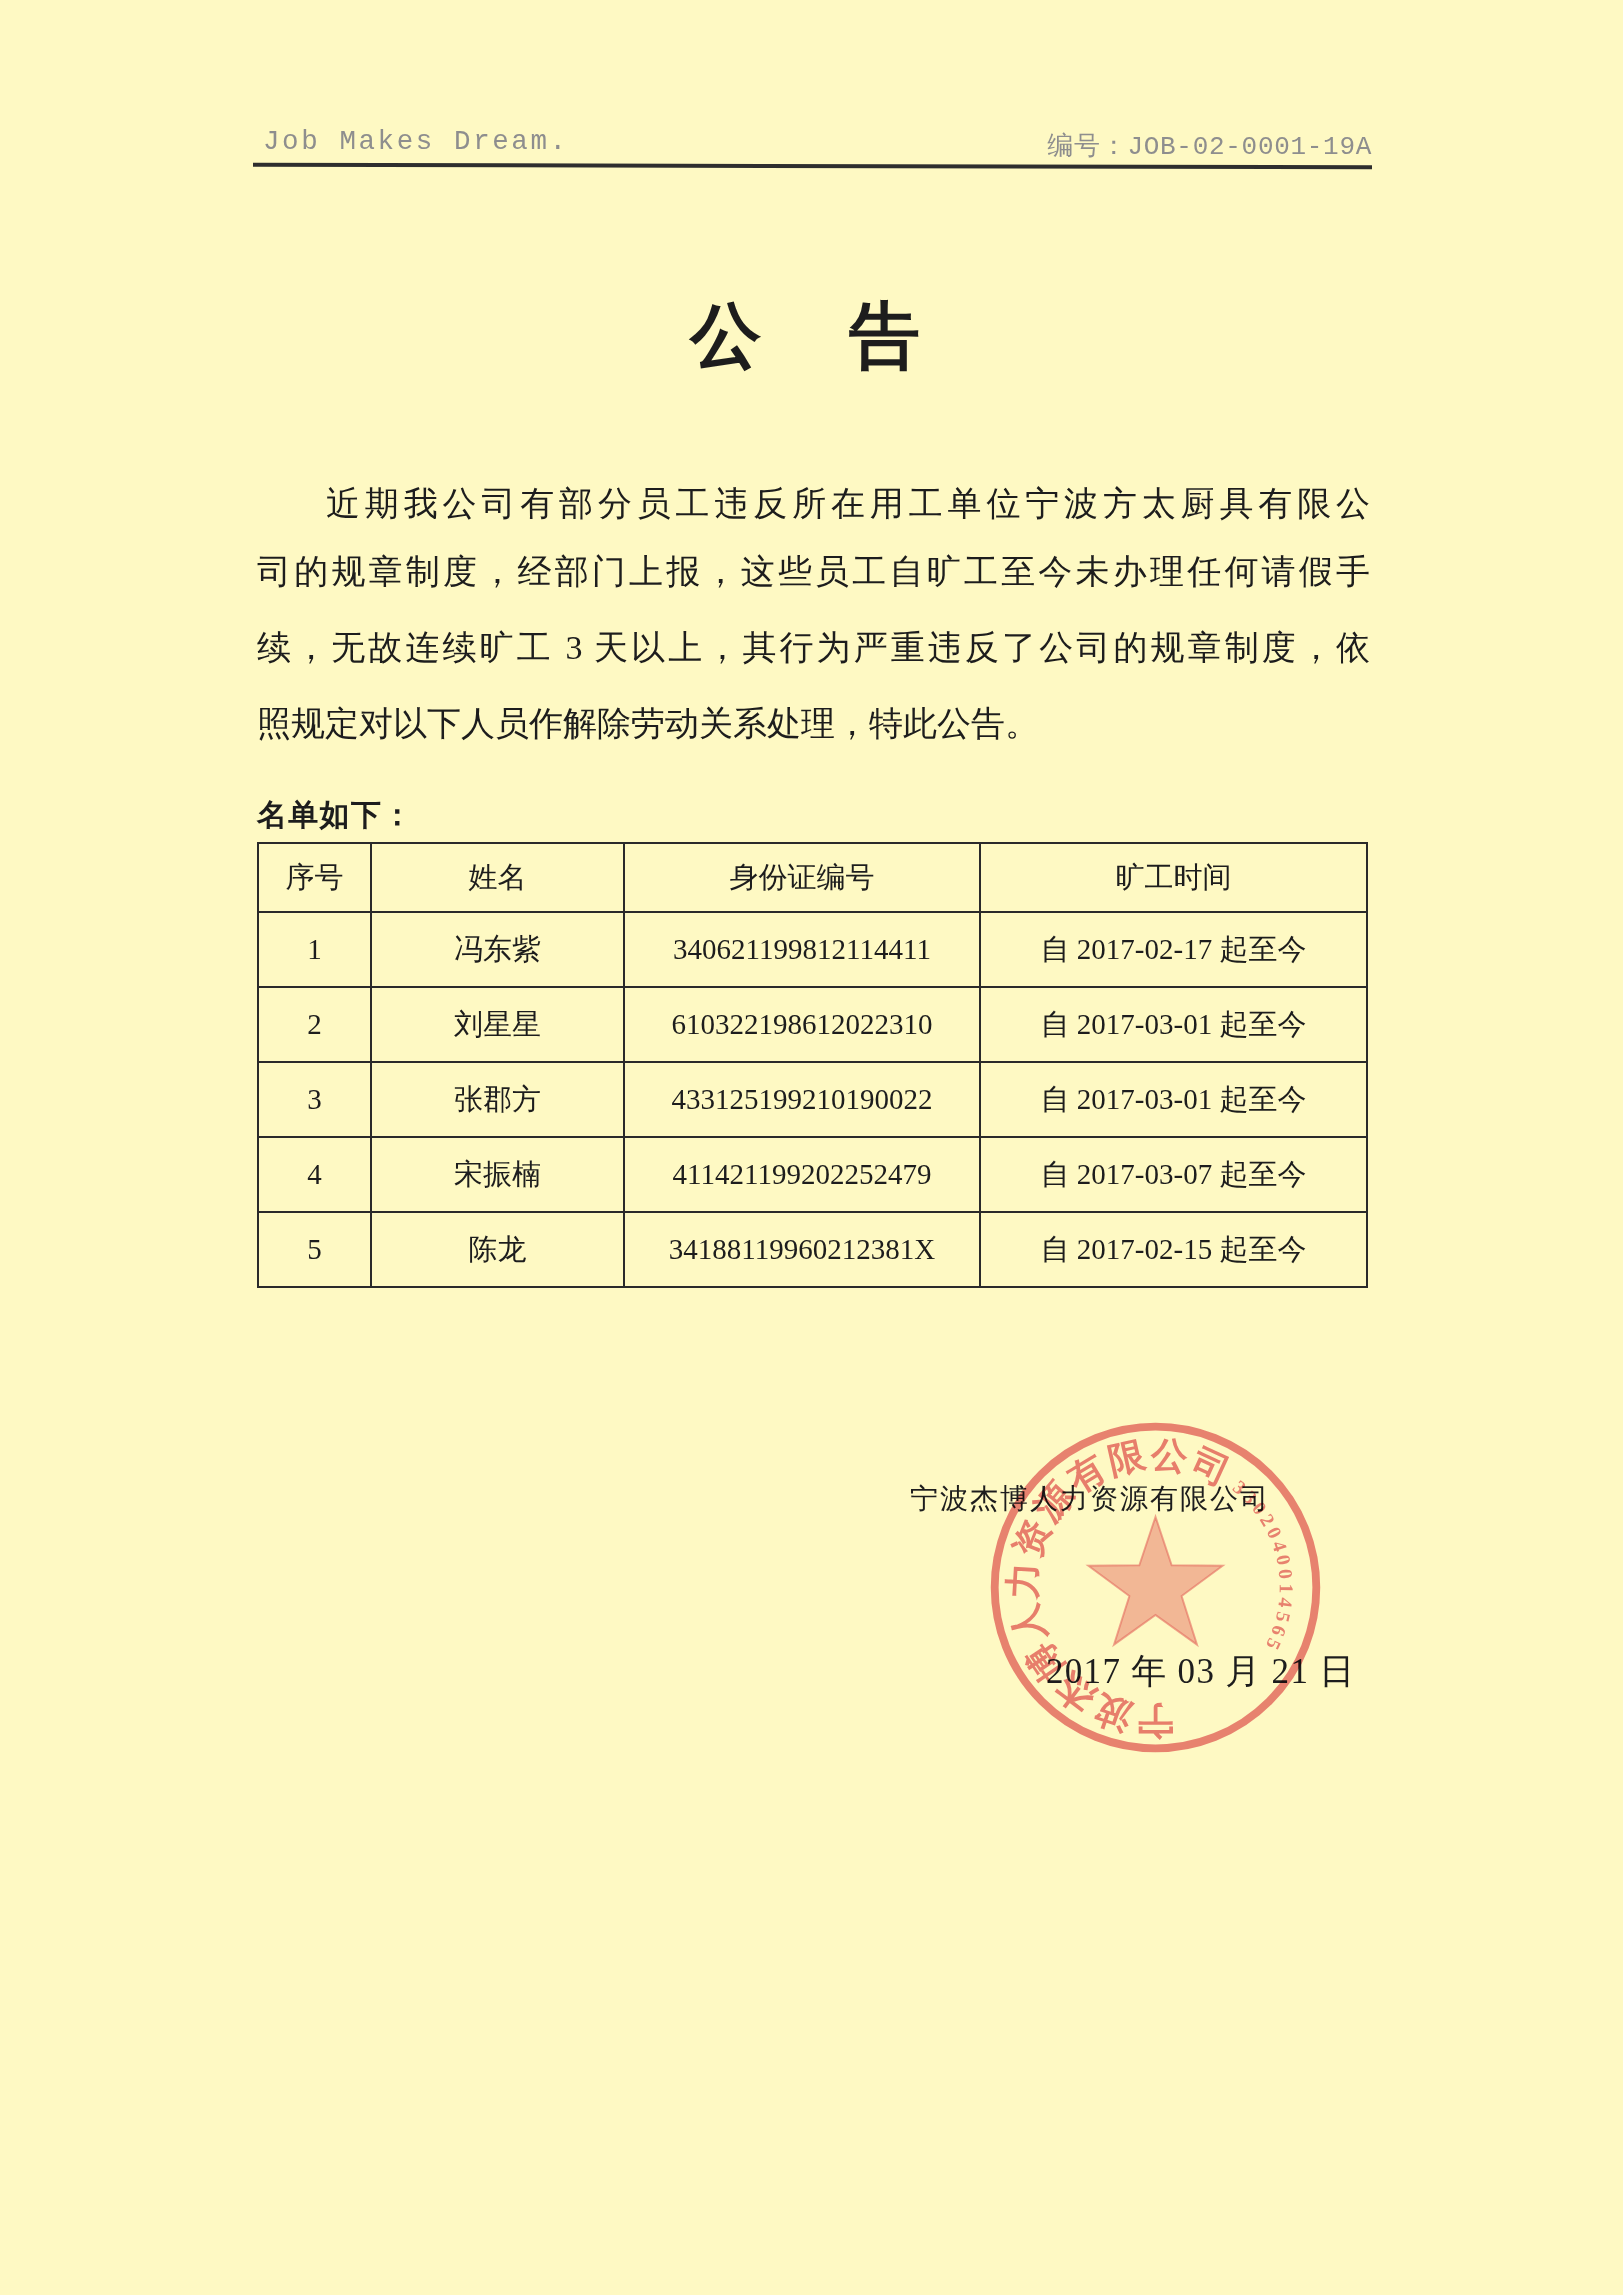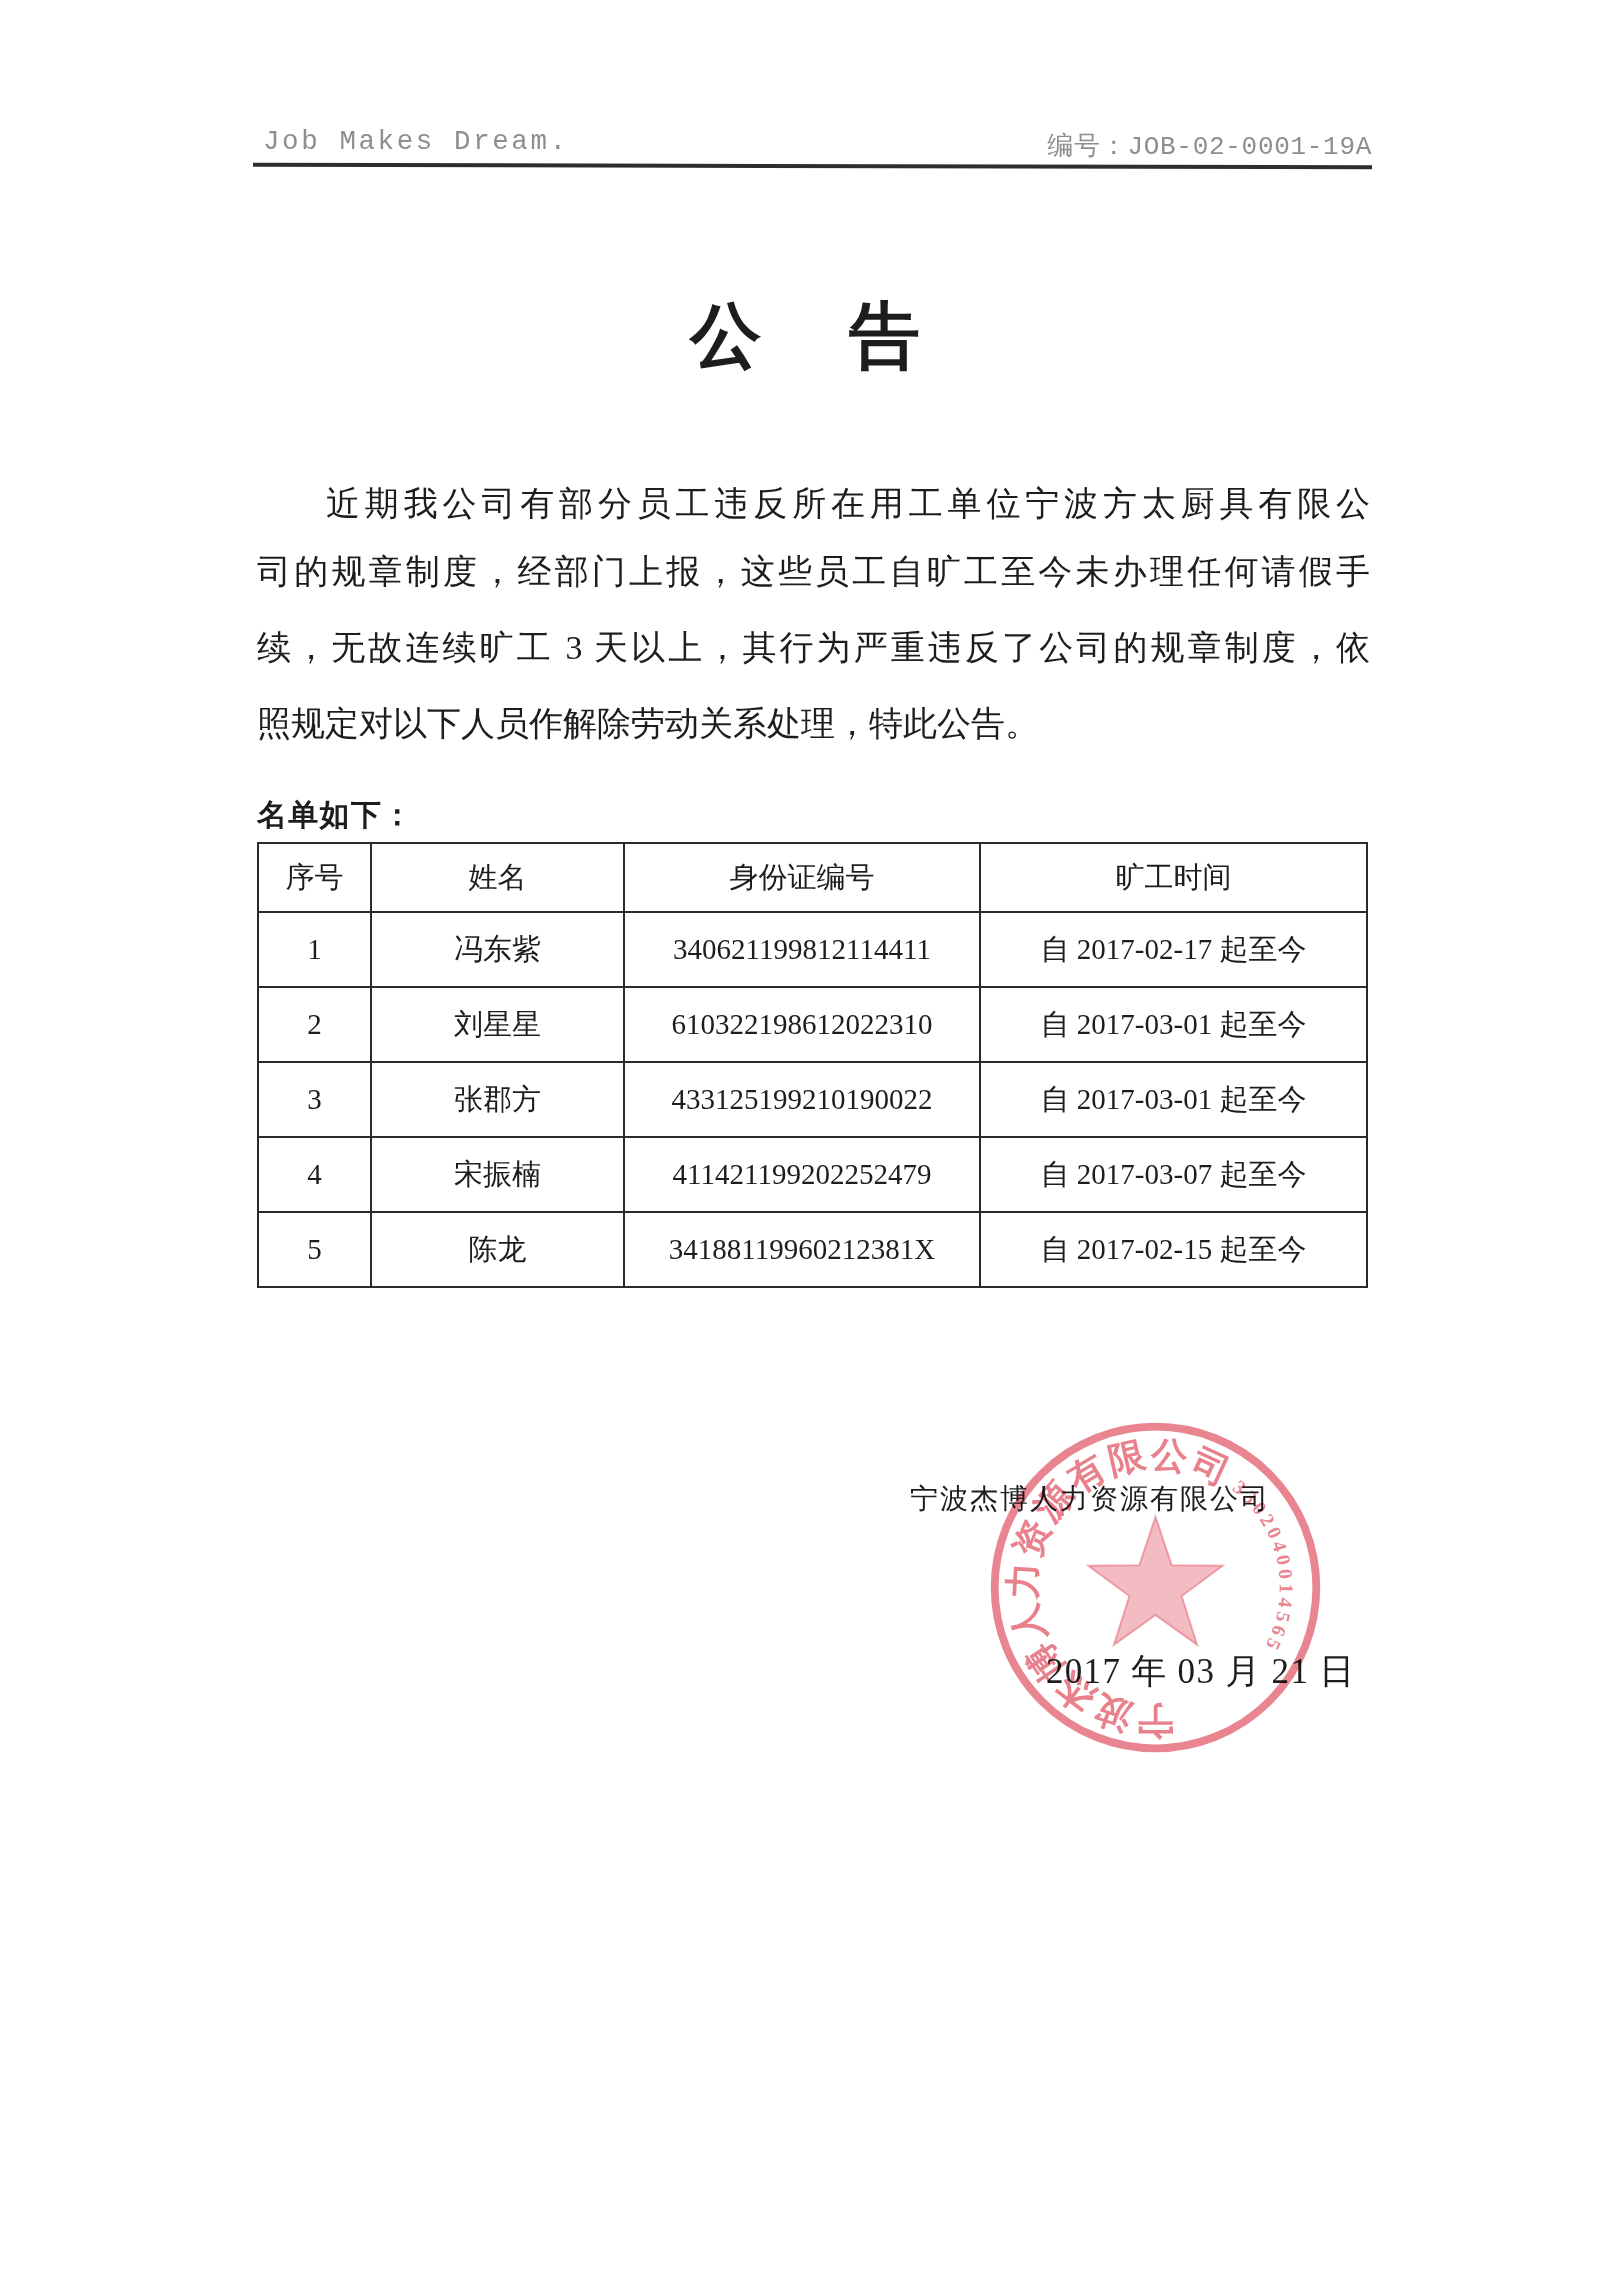--- a/index.html
+++ b/index.html
@@ -1,20 +1,20 @@
 <!DOCTYPE html>
 <html style="font-size:10.5px"><head>
 <meta charset="utf-8">
 <style>
   html,body{margin:0;padding:0;background:#e8e8e8;}
   .page{
     position:relative;
     width:1623px;height:2295px;
     margin:0 auto;
-    background:#ffffff;
+    background:#fef9c3;
     font-family:"Liberation Serif","DejaVu Serif",serif;
     color:#1d1d1d;
     overflow:hidden;
   }
   .hdr-slogan{
     position:absolute;left:263px;top:126px;
     font-family:"Liberation Mono","DejaVu Sans Mono",monospace;
     font-size:27.5px;color:#8e8e8e;letter-spacing:2.6px;white-space:nowrap;
   }
   .hdr-docno{

